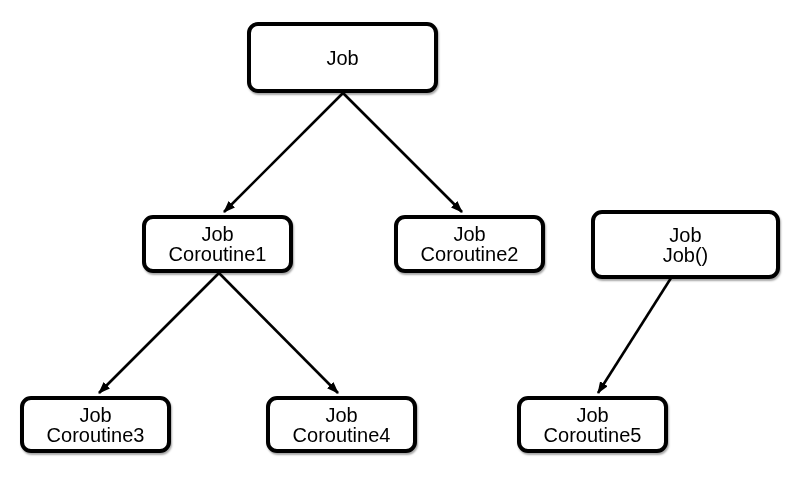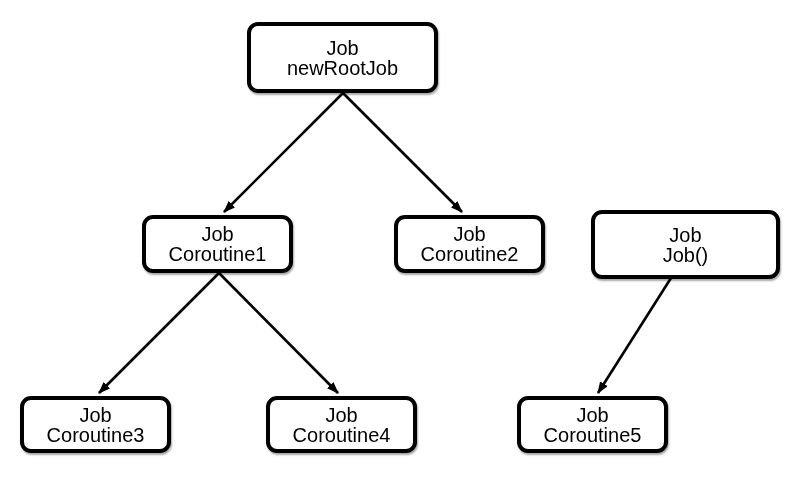--- a/index.html
+++ b/index.html
@@ -67,21 +67,20 @@
     <line x1="343" y1="93" x2="224" y2="212" stroke="#000000" stroke-width="2.6" marker-end="url(#arrowhead)"></line>
     <line x1="343" y1="93" x2="462" y2="212" stroke="#000000" stroke-width="2.6" marker-end="url(#arrowhead)"></line>
     <line x1="219" y1="273" x2="99" y2="393" stroke="#000000" stroke-width="2.6" marker-end="url(#arrowhead)"></line>
     <line x1="219" y1="273" x2="338" y2="393" stroke="#000000" stroke-width="2.6" marker-end="url(#arrowhead)"></line>
     <line x1="671" y1="278" x2="598" y2="393" stroke="#000000" stroke-width="2.6" marker-end="url(#arrowhead)"></line>
   </svg>
 
   <div id="n-root" class="node">
     <div class="label">
       <span>Job</span>
-      <span>newRootJob</span>
     </div>
   </div>
 
   <div id="n-c1" class="node">
     <div class="label">
       <span>Job</span>
       <span>Coroutine1</span>
     </div>
   </div>
 

